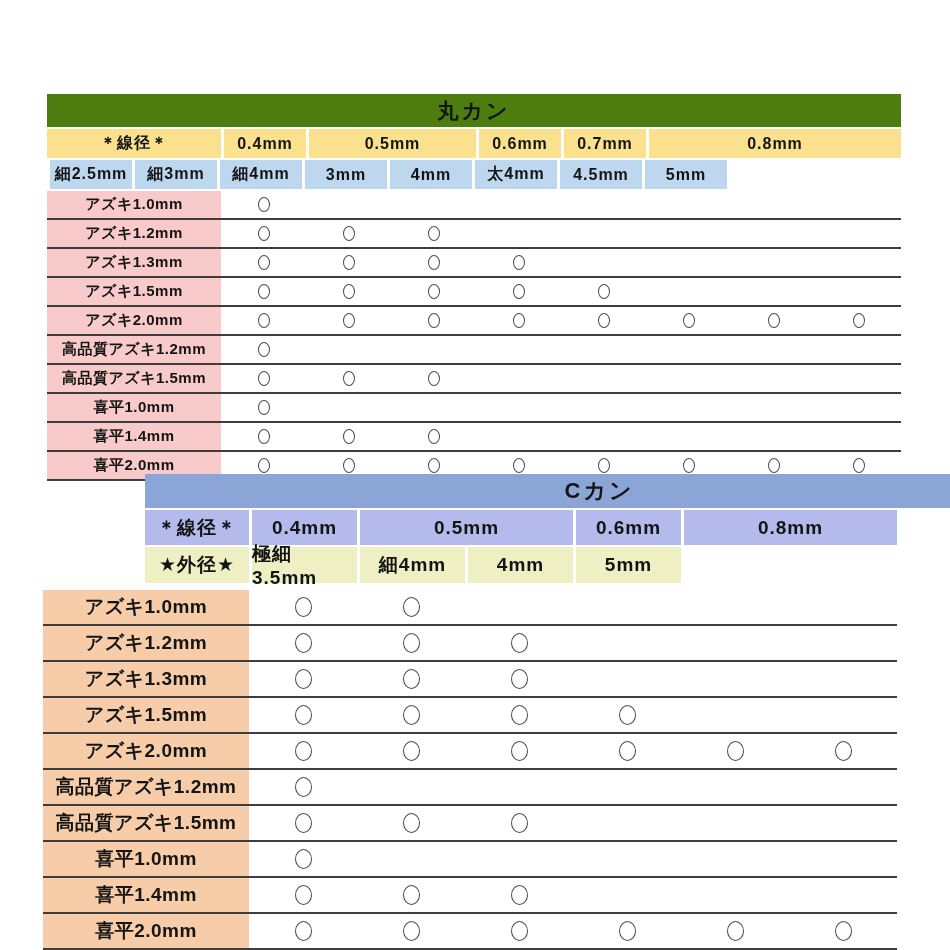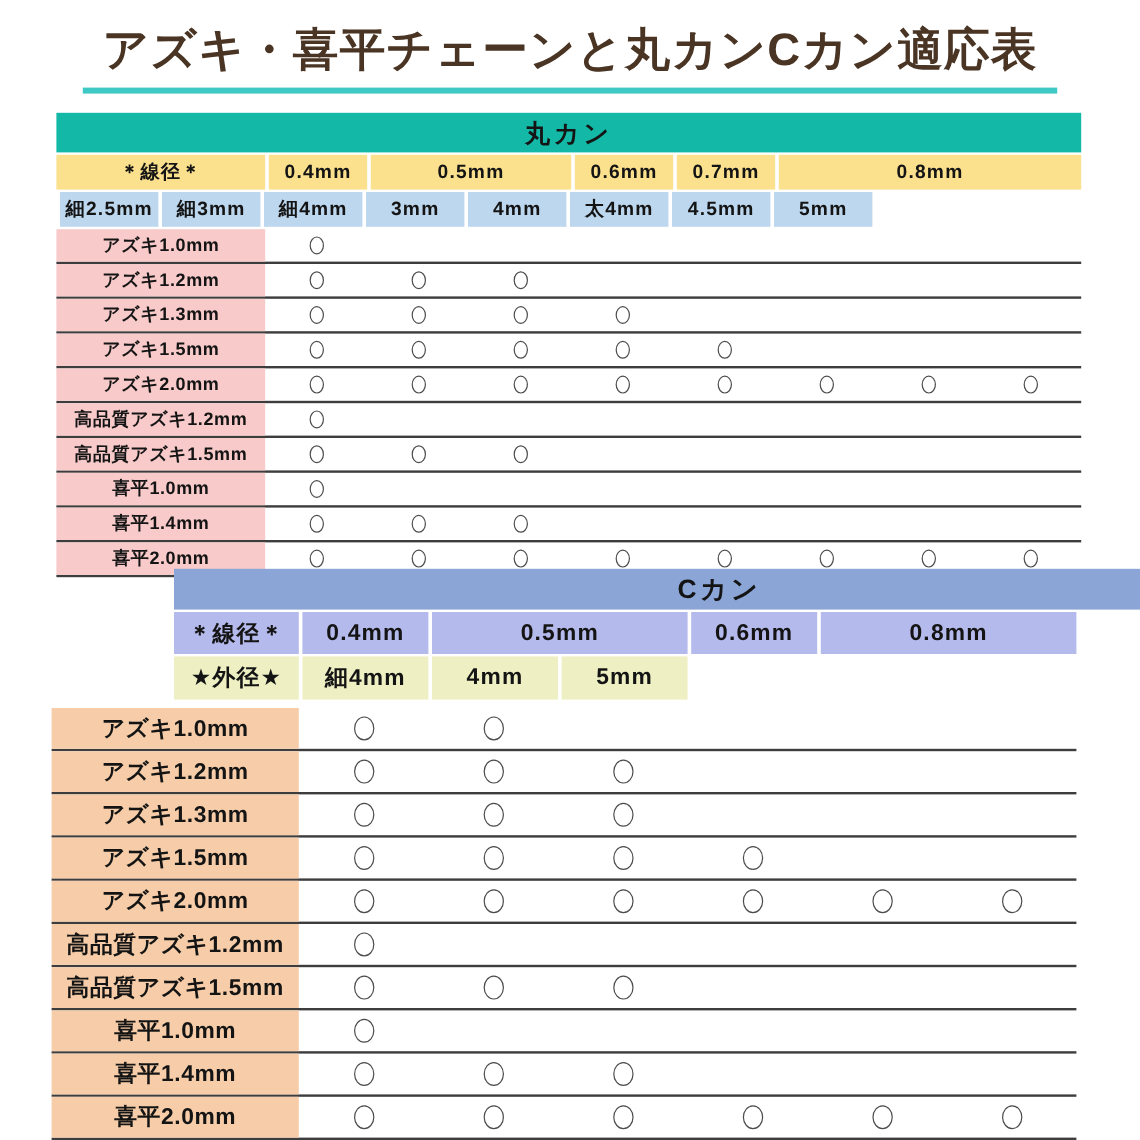--- a/index.html
+++ b/index.html
@@ -18,21 +18,21 @@
     border-bottom:5px solid #3fc9c5;padding:0 16px 6px;font-weight:bold;
   }
 
   
   .row{display:flex;margin-top:2px}
   .hcell{display:flex;align-items:center;justify-content:center;letter-spacing:1px}
   .gap{margin-left:3px}
 
   
   .maru{position:absolute;left:47px;top:94px;width:854px}
-  .maru-bar{height:33px;background:#14b8a6;display:flex;align-items:center;justify-content:center;font-size:21px;letter-spacing:3px}
+  .maru-bar{height:33px;background:#4d7c0f;display:flex;align-items:center;justify-content:center;font-size:21px;letter-spacing:3px}
   .maru .hcell{height:29px;font-size:16px}
   .wire-bg{background:#fbe08d}
   .outer-bg{background:#bdd7ee}
   .maru-body{margin-top:2px}
   .brow{display:flex;border-bottom:2px solid #3d3d3d}
   .maru .brow{height:29px}
   .blabel{display:flex;align-items:center;justify-content:center;letter-spacing:0.5px}
   .maru .blabel{background:#f8caca;font-size:15px}
   .bcell{display:flex;align-items:center;justify-content:center}
 
@@ -51,23 +51,20 @@
   .couter-bg{background:#eef0c3}
   .cbody{position:absolute;left:43px;top:590px;width:854px}
   .cbody .brow{height:36px}
   .cbody .blabel{background:#f6cda8;font-size:19px}
 </style>
 </head>
 <body>
 
 <div class="page">
 
-  <div class="title-wrap">
-    <h1 class="title">アズキ・喜平チェーンと丸カンCカン適応表</h1>
-  </div>
 
   <section class="maru">
     <div class="maru-bar">丸カン</div>
     <div class="row" id="maru-wire">
         <div class="hcell wire-bg" style="width: 174px;">＊線径＊</div>
         <div class="hcell gap wire-bg" style="width: 82px;">0.4mm</div>
         <div class="hcell gap wire-bg" style="width: 167px;">0.5mm</div>
         <div class="hcell gap wire-bg" style="width: 82px;">0.6mm</div>
         <div class="hcell gap wire-bg" style="width: 82px;">0.7mm</div>
         <div class="hcell gap wire-bg" style="width: 252px;">0.8mm</div>
@@ -274,20 +271,21 @@
     <div class="c-bar">Cカン</div>
     <div class="row cwire" id="c-wire">
         <div class="hcell cwire-bg" style="width: 104px;">＊線径＊</div>
         <div class="hcell gap cwire-bg" style="width: 105px;">0.4mm</div>
         <div class="hcell gap cwire-bg" style="width: 213px;">0.5mm</div>
         <div class="hcell gap cwire-bg" style="width: 105px;">0.6mm</div>
         <div class="hcell gap cwire-bg" style="width: 213px;">0.8mm</div>
       </div>
     <div class="row couter" id="c-outer">
         <div class="hcell couter-bg" style="width: 104px;">★外径★</div>
+        <div class="hcell gap couter-bg" style="width: 105px;">極細3.5mm</div>
         <div class="hcell gap couter-bg" style="width: 105px;">細4mm</div>
         <div class="hcell gap couter-bg" style="width: 105px;">4mm</div>
         <div class="hcell gap couter-bg" style="width: 105px;">5mm</div>
       </div>
   </section>
   <section class="cbody" id="c-body">
       <div class="brow">
         <div class="blabel" style="width: 206px;">アズキ1.0mm</div>
         <div class="bcell" style="width: 108px;">
           <span class="mark mark-l"></span>

